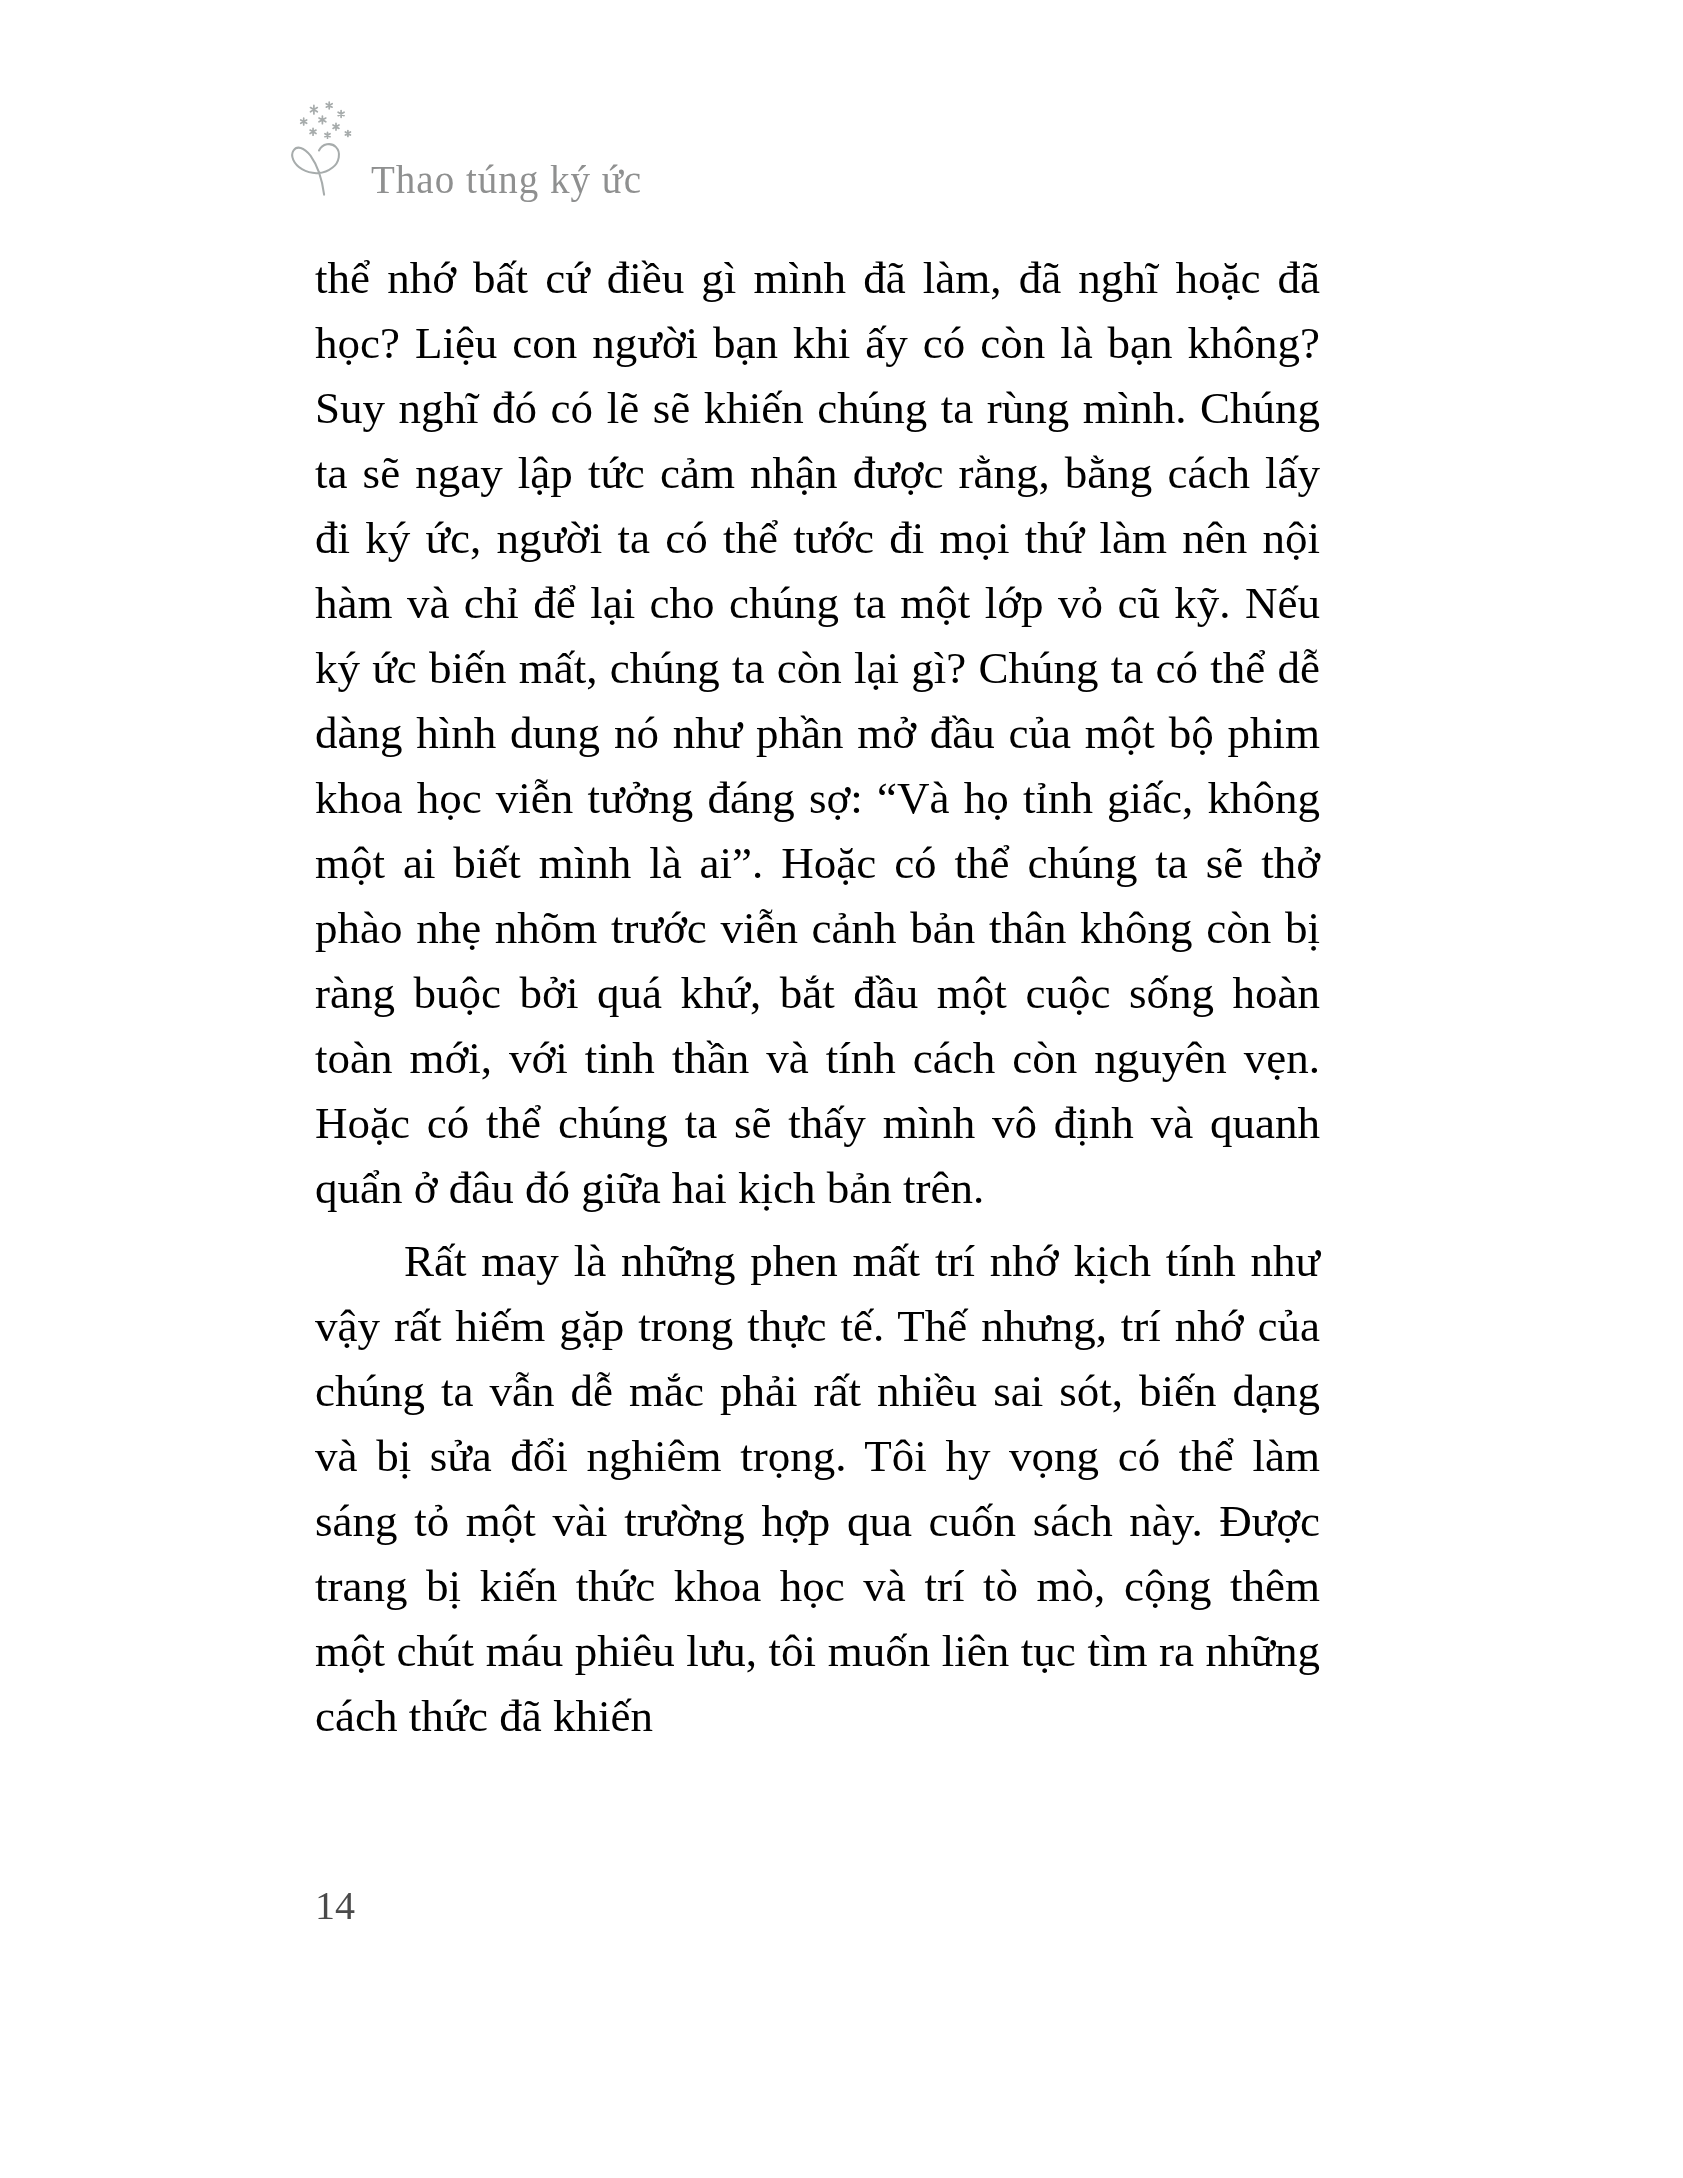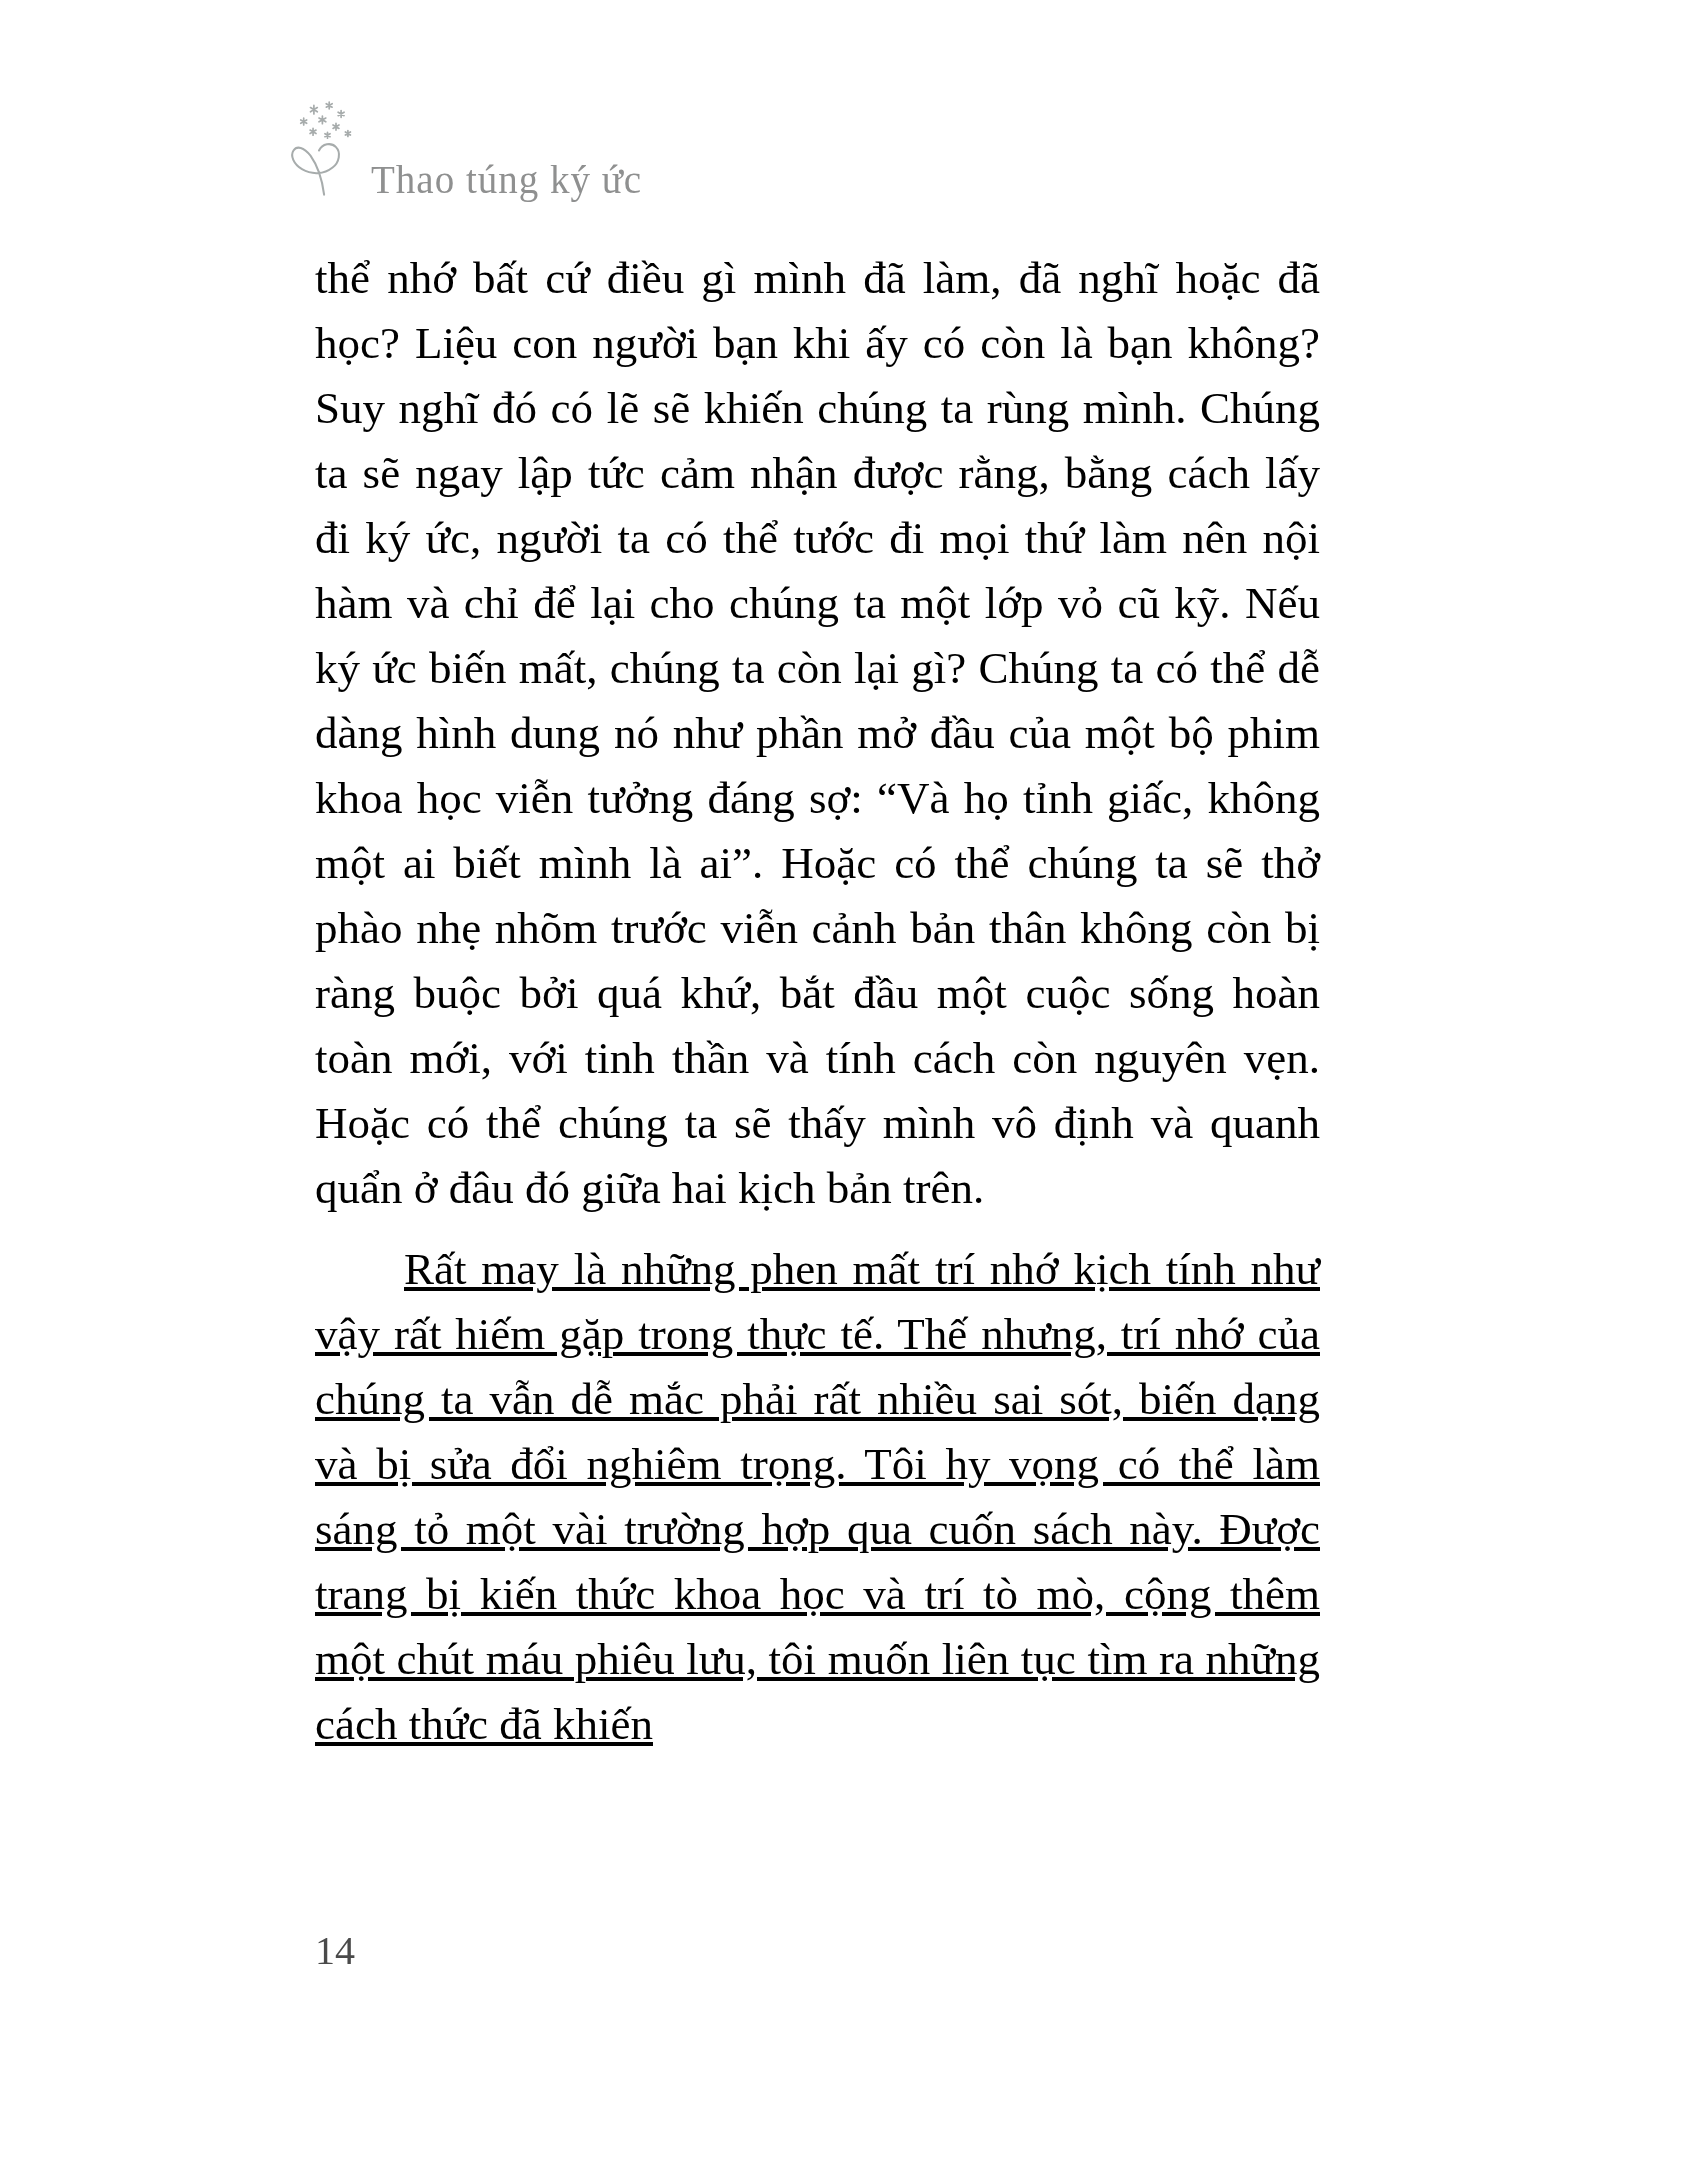--- a/index.html
+++ b/index.html
@@ -41,28 +41,27 @@
     color: #000000;
   }
   .page-body p {
     margin: 0;
     font-size: 45px;
     line-height: 65px;
     text-align: justify;
     text-justify: inter-word;
   }
   .page-body p.indented {
-    margin-top: 16px;
+    margin-top: 8px;
     text-indent: 89px;
-    text-decoration: underline;
   }
   .page-footer {
     position: absolute;
     left: 315px;
-    top: 1927px;
+    top: 1882px;
   }
   .page-number {
     font-size: 40px;
     color: #4a4a4a;
   }
 </style>
 </head>
 <body>
 
 <div class="page">

